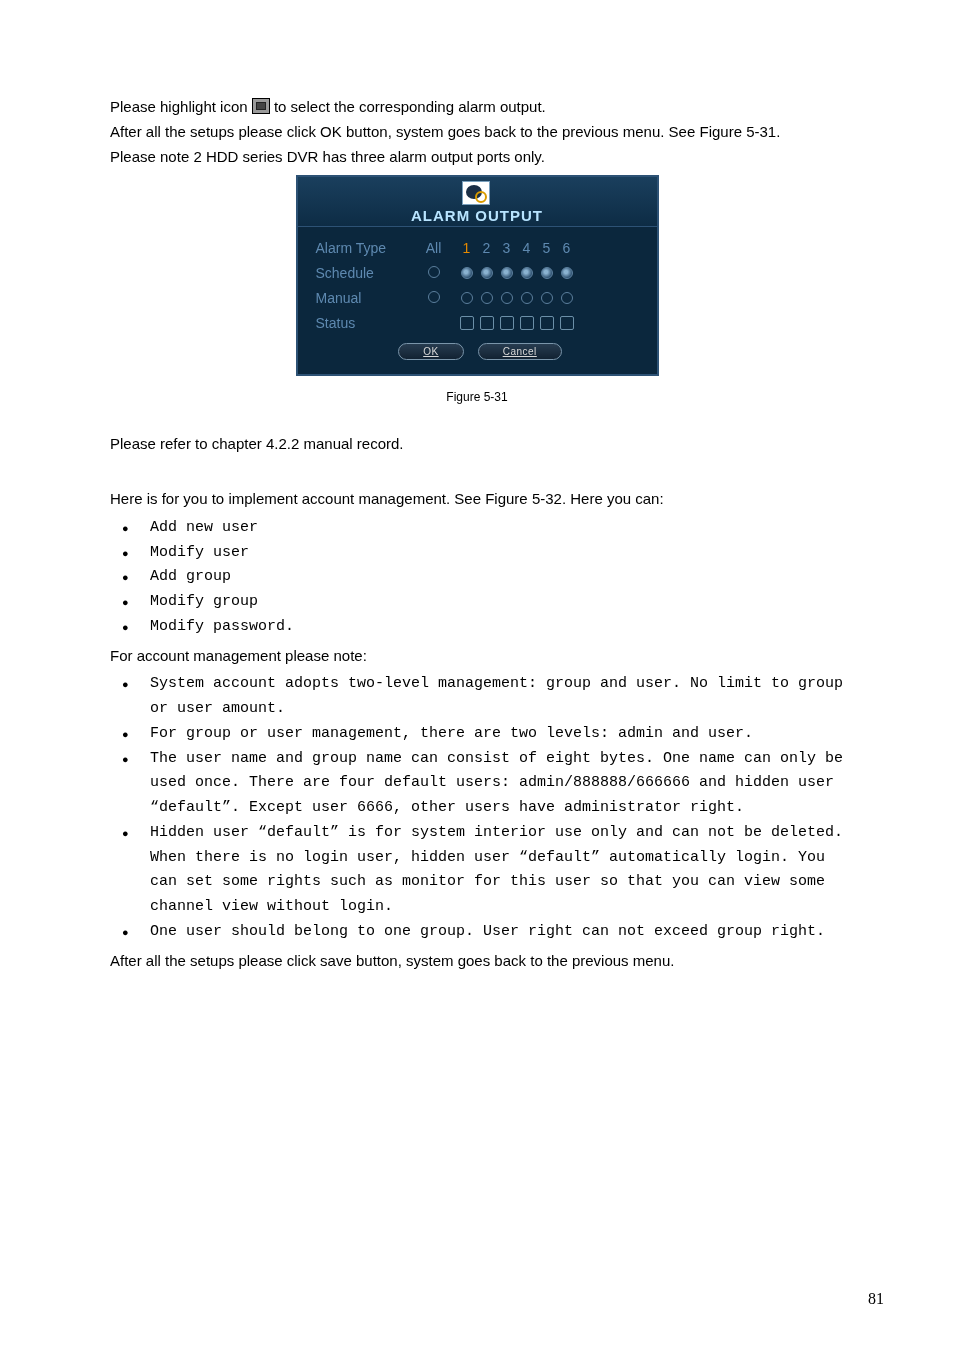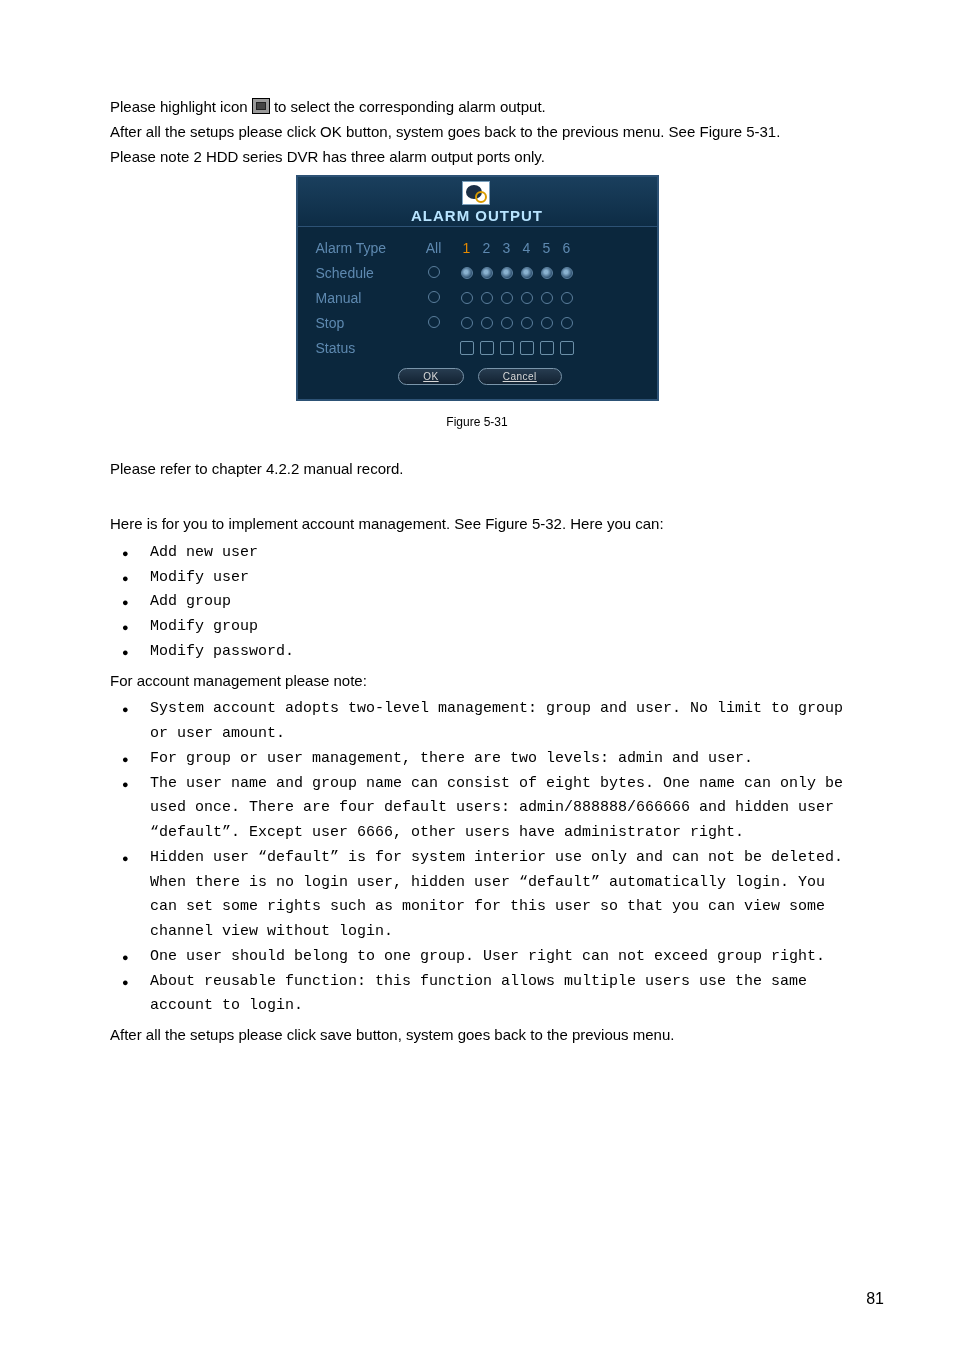--- a/index.html
+++ b/index.html
@@ -181,21 +181,21 @@
     content: "\25CF";
     position: absolute;
     left: -28px;
     font-size: 11px;
     top: 4px;
   }
   .page-num {
     position: absolute;
     bottom: 42px;
     right: 70px;
-    font-family: Liberation Sans, sans-serif;
+    font-family: Liberation Serif, serif;
     font-size: 16px;
   }
 </style>
 </head>
 <body>
 
 <div class="page">
 
   <div class="body-text">
     <p>
@@ -270,44 +270,20 @@
               </span>
             <span class="radio-cell">
                 <span class="radio"></span>
               </span>
             <span class="radio-cell">
                 <span class="radio"></span>
               </span>
           </span>
         </div>
 
-        <div class="alarm-row">
-          <span class="alarm-label">Stop</span>
-          <span class="alarm-all"><span class="radio"></span></span>
-          <span class="alarm-cols">
-            <span class="radio-cell">
-                <span class="radio"></span>
-              </span>
-            <span class="radio-cell">
-                <span class="radio"></span>
-              </span>
-            <span class="radio-cell">
-                <span class="radio"></span>
-              </span>
-            <span class="radio-cell">
-                <span class="radio"></span>
-              </span>
-            <span class="radio-cell">
-                <span class="radio"></span>
-              </span>
-            <span class="radio-cell">
-                <span class="radio"></span>
-              </span>
-          </span>
-        </div>
 
         <div class="alarm-row">
           <span class="alarm-label">Status</span>
           <span class="alarm-all"></span>
           <span class="alarm-cols">
             <span class="radio-cell">
                 <span class="status-box"></span>
               </span>
             <span class="radio-cell">
                 <span class="status-box"></span>
@@ -355,21 +331,20 @@
   <div class="body-text">
     <p>For account management please note:</p>
   </div>
 
   <ul class="bullets">
     <li>System account adopts two-level management: group and user. No limit to group or user amount.</li>
     <li>For group or user management, there are two levels: admin and user.</li>
     <li>The user name and group name can consist of eight bytes. One name can only be used once. There are four default users: admin/888888/666666 and hidden user “default”. Except user 6666, other users have administrator right.</li>
     <li>Hidden user “default” is for system interior use only and can not be deleted. When there is no login user, hidden user “default” automatically login. You can set some rights such as monitor for this user so that you can view some channel view without login.</li>
     <li>One user should belong to one group. User right can not exceed group right.</li>
-    <li>About reusable function: this function allows multiple users use the same account to login.</li>
   </ul>
 
   <div class="body-text">
     <p>After all the setups please click save button, system goes back to the previous menu.</p>
   </div>
 
   <div class="page-num">81</div>
 </div>
 
 </body></html>

